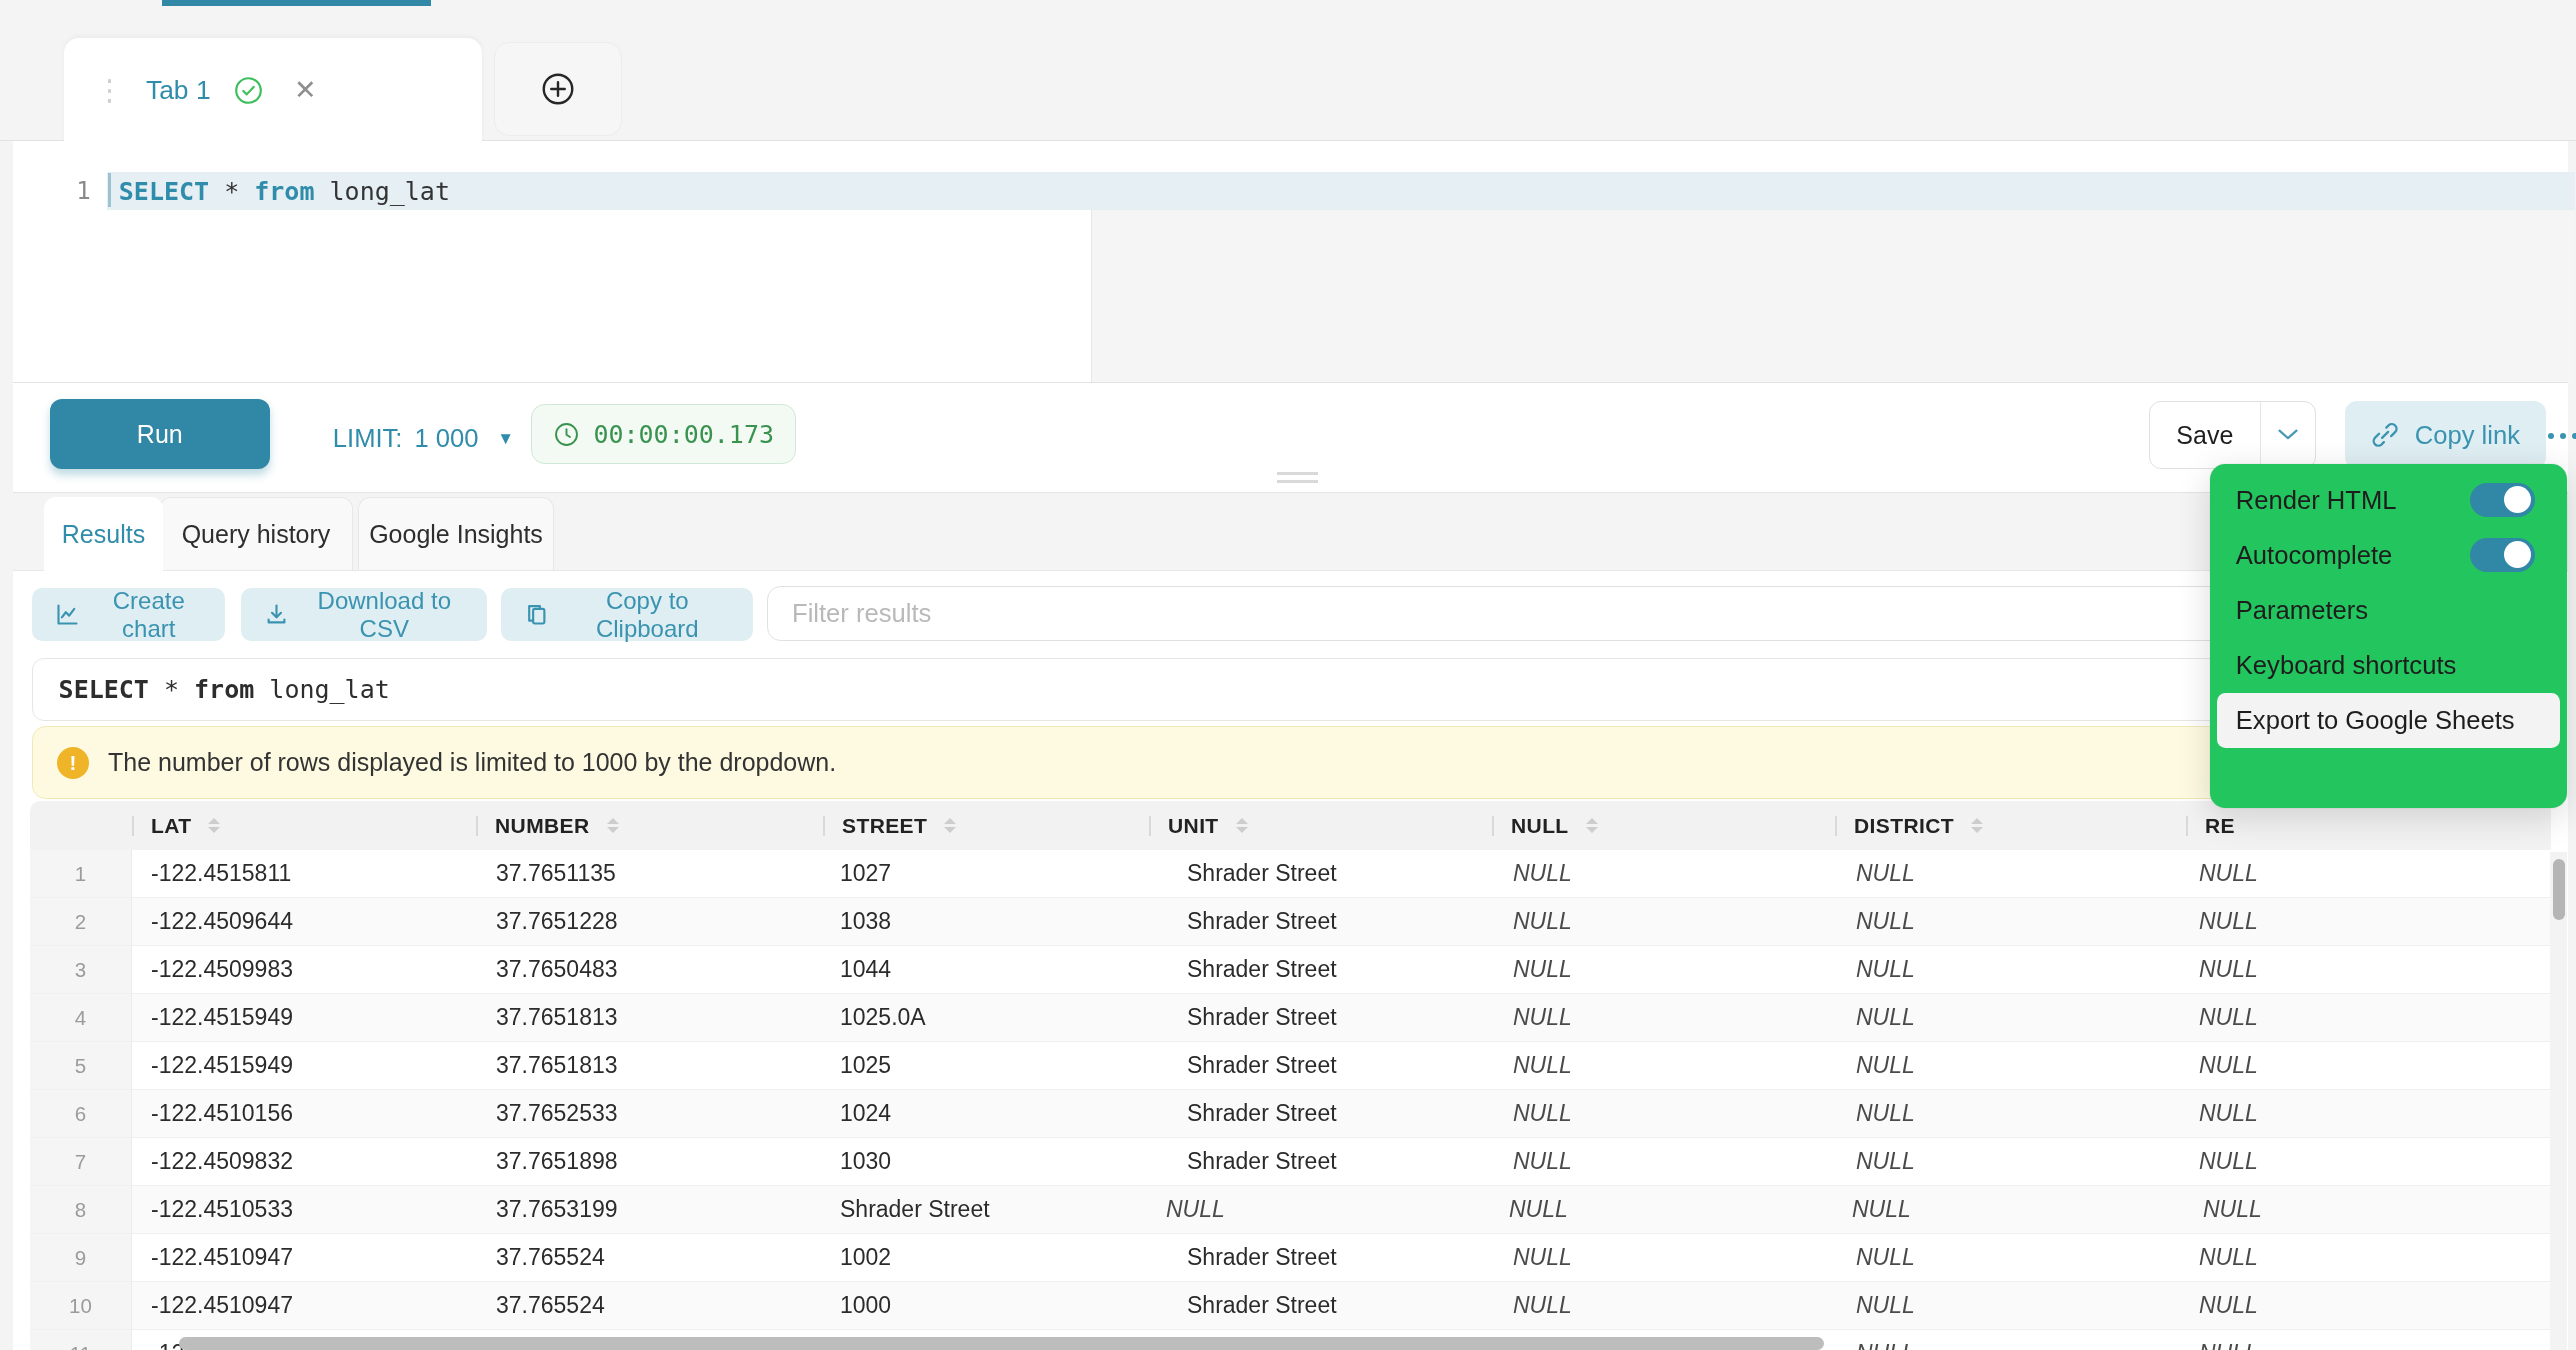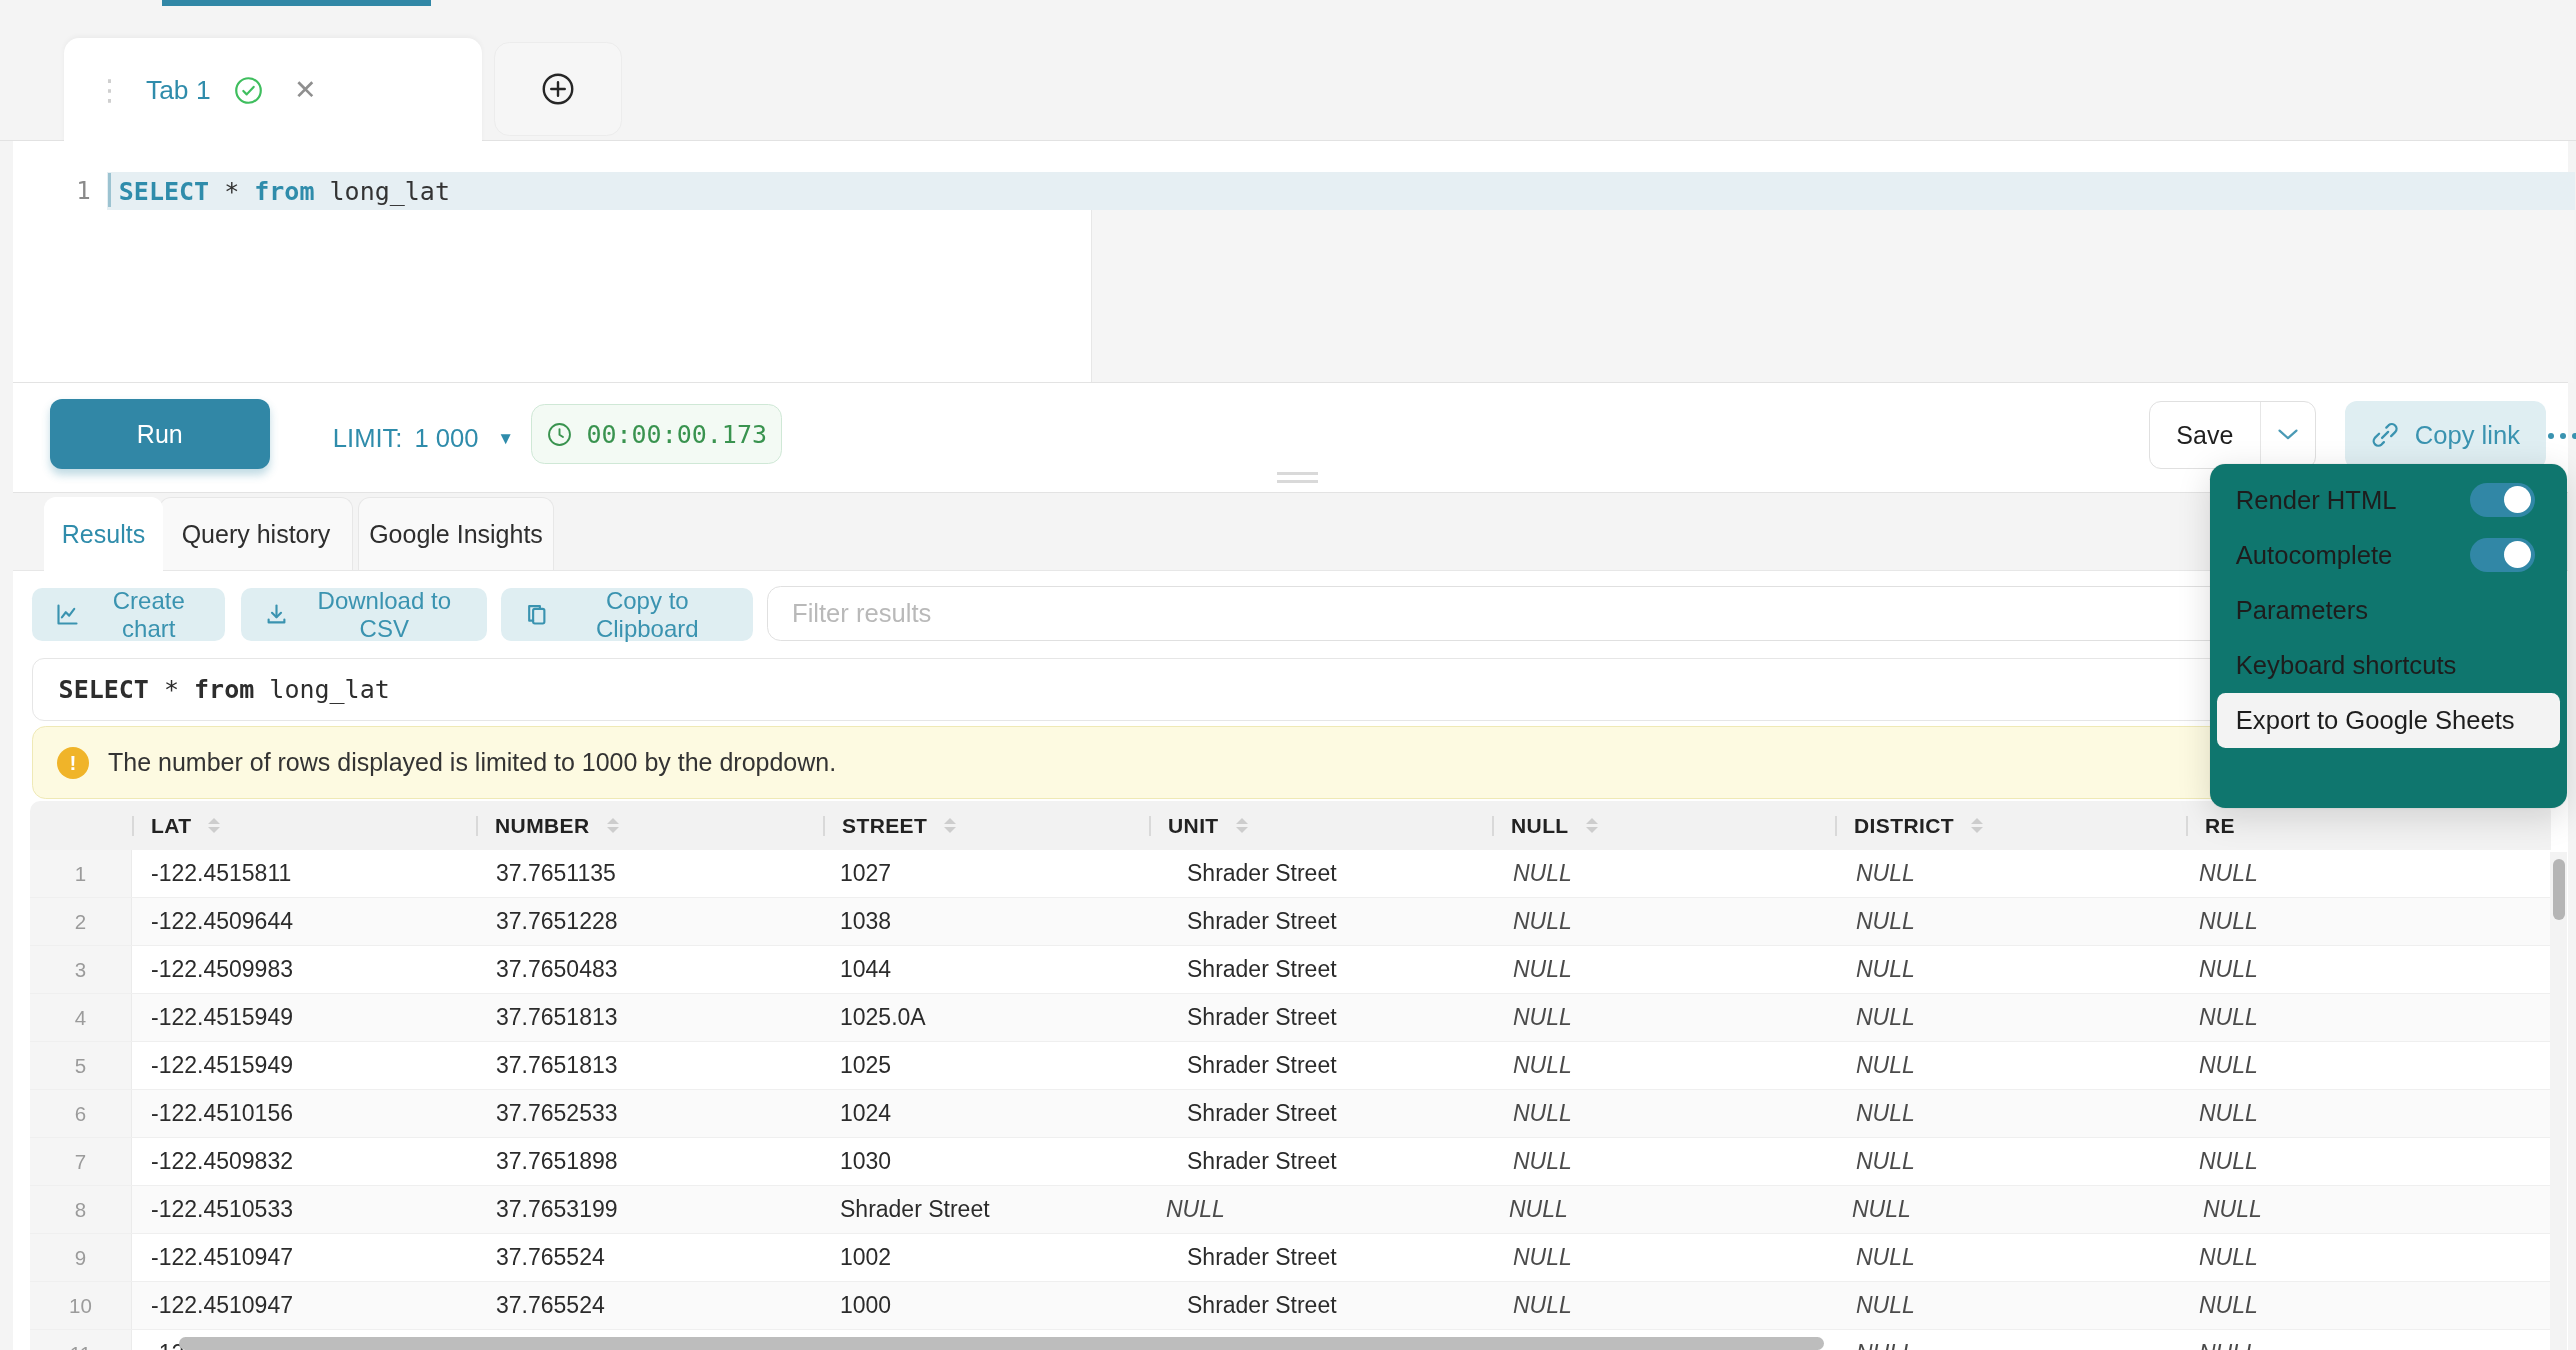--- a/index.html
+++ b/index.html
@@ -42,21 +42,21 @@
   
   .toolbar { left:12.8px; top:382px; width:2555px; height:111px; background:#ffffff; border-top:1.7px solid #e3e3e3; border-bottom:1.7px solid #e3e3e3; }
   .run-btn {
     position:absolute; left:37px; top:16px; width:220px; height:70px;
     background:#3187a6; color:#ffffff; font-size:25px; border:none; border-radius:12px;
     box-shadow:0 5.1px 8.5px rgba(49,135,166,.30); cursor:pointer; font-family:inherit;
   }
   .limit { position:absolute; left:320px; top:0; height:111px; display:flex; align-items:center; gap:12px; color:#2f8cab; font-size:25.6px; cursor:pointer; }
   .limit-caret { font-size:17px; margin-left:6.8px; }
   .timer {
-    position:absolute; left:518px; top:21px; height:60px; padding:0 14px;
+    position:absolute; left:518px; top:21px; height:60px; padding:0 21px;
     background:#f3faf4; border:1.7px solid #cfe8d6; border-radius:13.6px;
     display:flex; align-items:center; gap:13.6px; color:#39934f;
     font-family:"DejaVu Sans Mono", monospace; font-size:25px;
   }
   .save-group { position:absolute; left:2136px; top:18px; width:167px; height:68px; background:#ffffff; border:1.7px solid #e0e0e0; border-radius:12px; display:flex; }
   .save-main { flex:1 1 auto; border:none; background:transparent; font-family:inherit; font-size:25px; color:#1f1f1f; cursor:pointer; }
   .save-chev { width:55px; border:none; border-left:1.7px solid #e6e6e6; background:transparent; display:flex; align-items:center; justify-content:center; cursor:pointer; }
   .copylink {
     position:absolute; left:2332px; top:18px; height:68px; padding:0 25.6px;
     background:#dfeef2; border:none; border-radius:12px; display:flex; align-items:center; gap:15.3px;
@@ -125,21 +125,21 @@
   .td.num { justify-content:center; padding-left:0; color:#9b9b9b; font-size:20.5px; background:#f5f5f5; border-right:1.7px solid #ebebeb; }
   .td.null { font-style:italic; color:#4a4a4a; }
 
   
   .vscroll-track { left:2550px; top:852px; width:17px; height:498px; background:#f3f3f3; }
   .vscroll-thumb { left:2553px; top:859px; width:12px; height:61px; background:#b5b5b5; border-radius:6px; cursor:pointer; }
   .hscroll-thumb { left:179px; top:1337px; width:1645px; height:12.8px; background:#bdbdbd; border-radius:6.8px; cursor:pointer; }
 
   
   .menu {
-    left:2210px; top:464px; width:357px; height:344px; background:#0f766e;
+    left:2210px; top:464px; width:357px; height:344px; background:#22c55e;
     border-radius:15.3px; box-shadow:0 8.5px 34px rgba(0,0,0,.14), 0 0 0 0.9px rgba(0,0,0,.03);
     padding:8.5px 6.8px; z-index:10;
   }
   .mi { height:55px; display:flex; align-items:center; justify-content:space-between; padding:0 25.6px 0 19px; font-size:25.6px; color:#1d1d1d; border-radius:8.5px; cursor:pointer; }
   .mi.hover { background:#f3f3f3; }
   .toggle { width:65px; height:34px; border-radius:17px; background:#3187a6; position:relative; flex:0 0 auto; cursor:pointer; }
   .toggle i { position:absolute; right:3.4px; top:3.4px; width:27px; height:27px; border-radius:50%; background:#ffffff; }
 </style>
 </head>
 <body>

